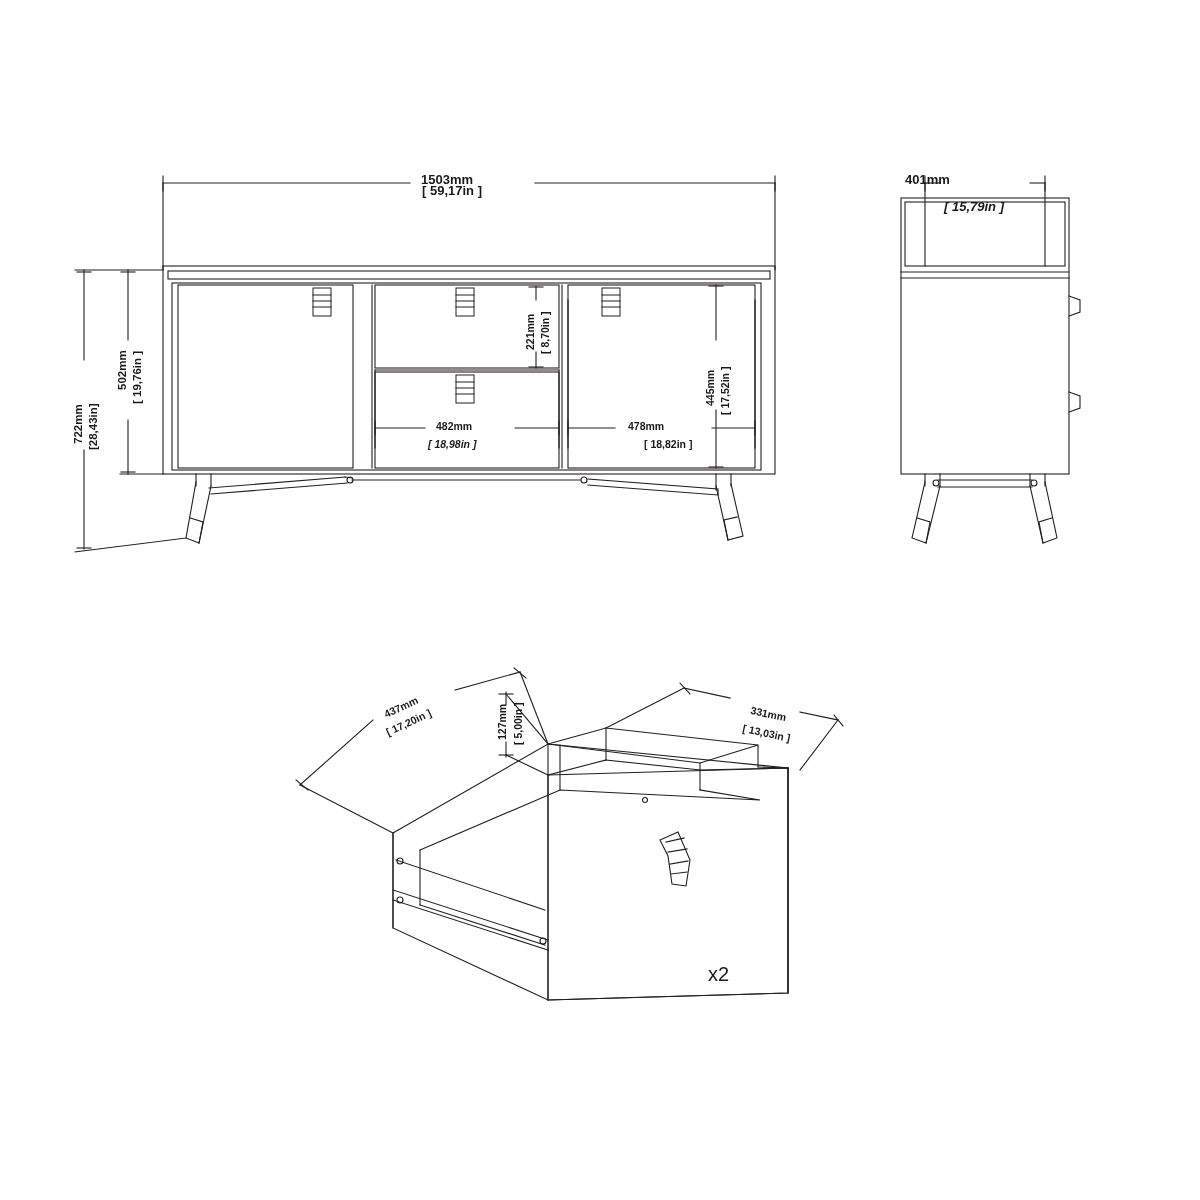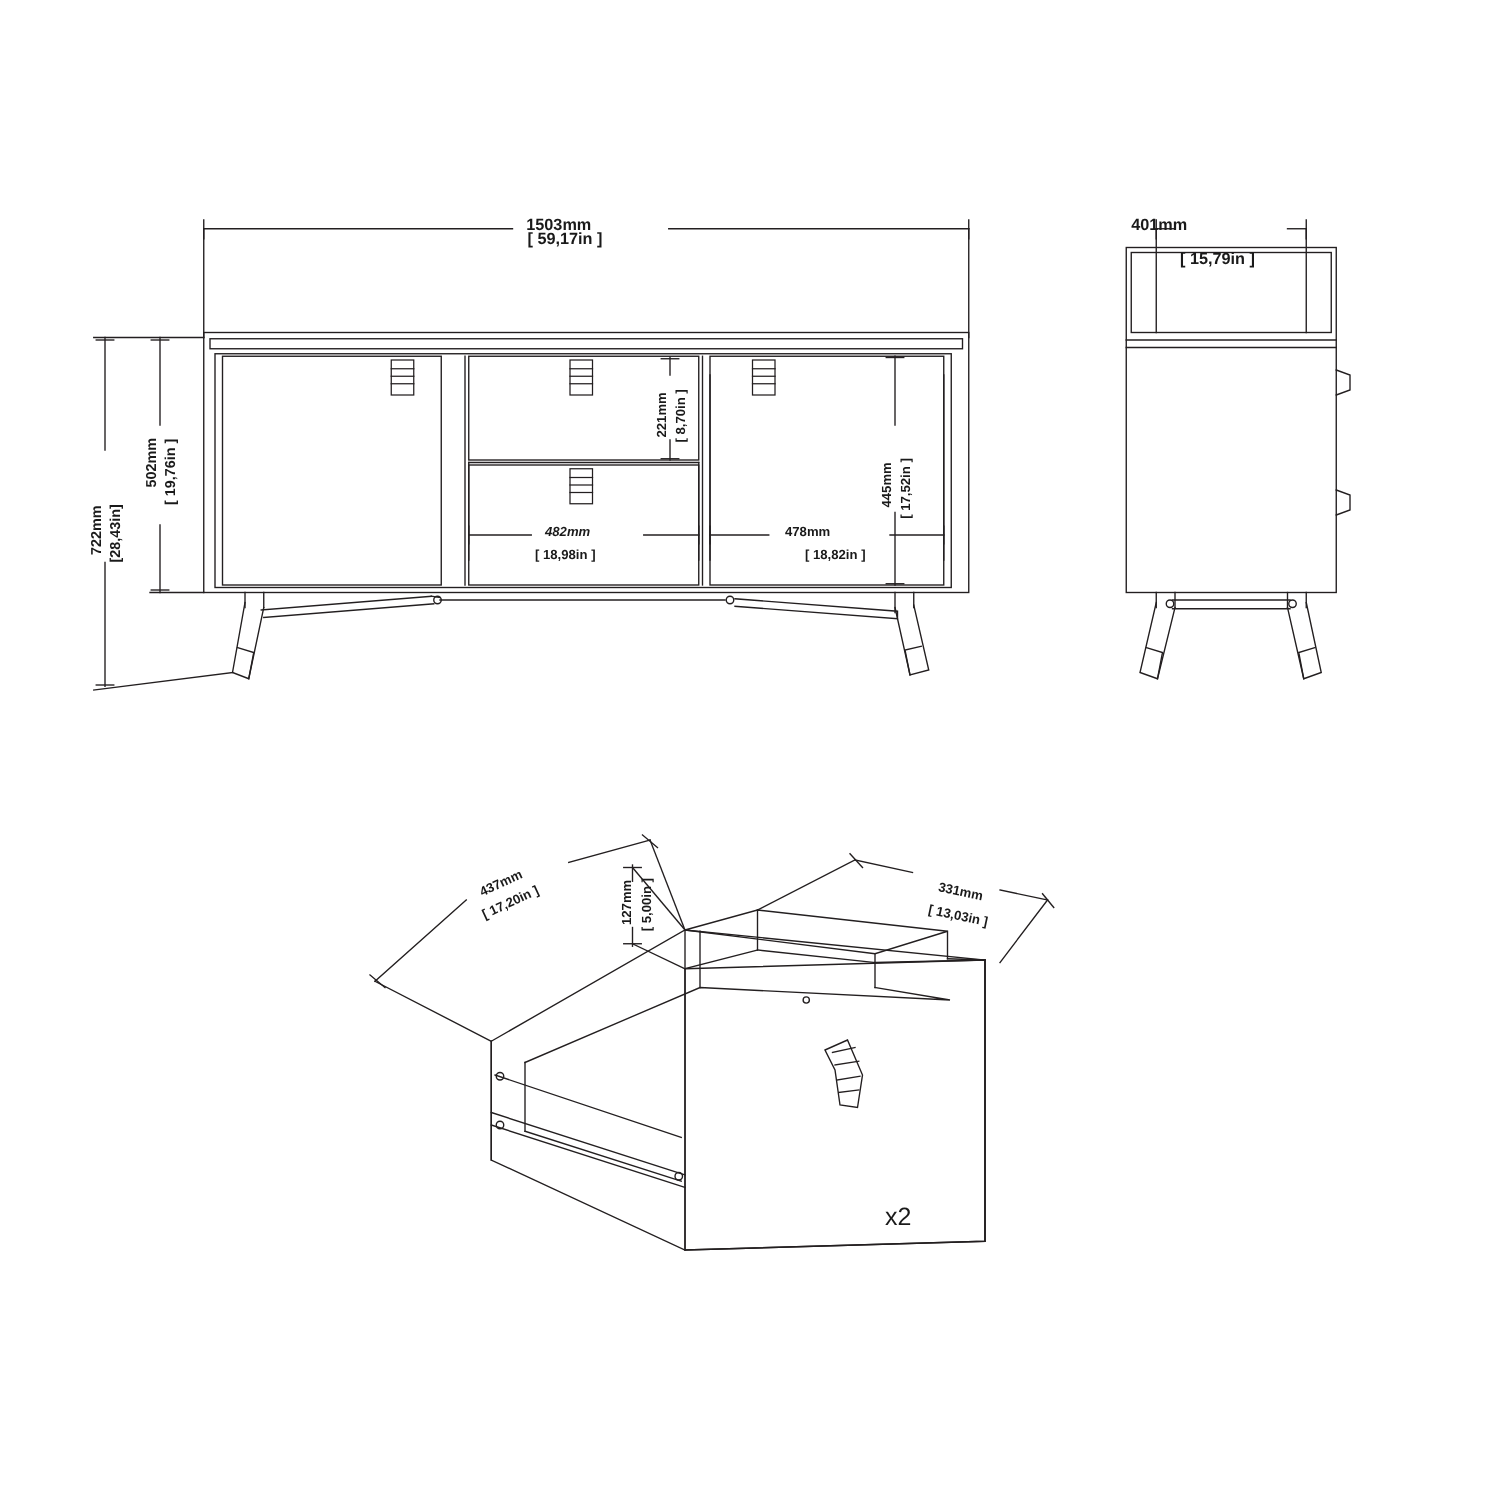--- a/index.html
+++ b/index.html
@@ -213,28 +213,28 @@
 
 <div class="lbl dim-sm vert" style="left:116px;top:390px;transform:rotate(-90deg);">502mm</div>
 <div class="lbl dim-sm vert" style="left:131px;top:404px;transform:rotate(-90deg);">[ 19,76in ]</div>
 
 <div class="lbl dim-xs vert" style="left:524px;top:350px;transform:rotate(-90deg);">221mm</div>
 <div class="lbl dim-xs vert" style="left:539px;top:354px;transform:rotate(-90deg);">[ 8,70in ]</div>
 
 <div class="lbl dim-xs vert" style="left:704px;top:406px;transform:rotate(-90deg);">445mm</div>
 <div class="lbl dim-xs vert" style="left:719px;top:415px;transform:rotate(-90deg);">[ 17,52in ]</div>
 
-<div class="lbl dim-xs" style="left:436px;top:420px;font-style:italic;">482mm</div>
-<div class="lbl dim-xs" style="left:428px;top:438px;">[ 18,98in ]</div>
+<div class="lbl dim-xs" style="left:436px;top:420px;">482mm</div>
+<div class="lbl dim-xs" style="left:428px;top:438px;font-style:italic;">[ 18,98in ]</div>
 
 <div class="lbl dim-xs" style="left:628px;top:420px;">478mm</div>
 <div class="lbl dim-xs" style="left:644px;top:438px;">[ 18,82in ]</div>
 
 <div class="lbl dim" style="left:905px;top:172px;">401mm</div>
-<div class="lbl dim" style="left:944px;top:199px;">[ 15,79in ]</div>
+<div class="lbl dim" style="left:944px;top:199px;font-style:italic;">[ 15,79in ]</div>
 
 <div class="lbl dim-xs" style="left:382px;top:709px;transform:rotate(-25deg);transform-origin:left top;">437mm</div>
 <div class="lbl dim-xs" style="left:384px;top:727px;transform:rotate(-25deg);transform-origin:left top;">[ 17,20in ]</div>
 
 <div class="lbl dim-xs" style="left:752px;top:704px;transform:rotate(12deg);transform-origin:left top;">331mm</div>
 <div class="lbl dim-xs" style="left:744px;top:722px;transform:rotate(12deg);transform-origin:left top;">[ 13,03in ]</div>
 
 <div class="lbl dim-xs vert" style="left:496px;top:740px;transform:rotate(-90deg);">127mm</div>
 <div class="lbl dim-xs vert" style="left:512px;top:745px;transform:rotate(-90deg);">[ 5,00in ]</div>
 

